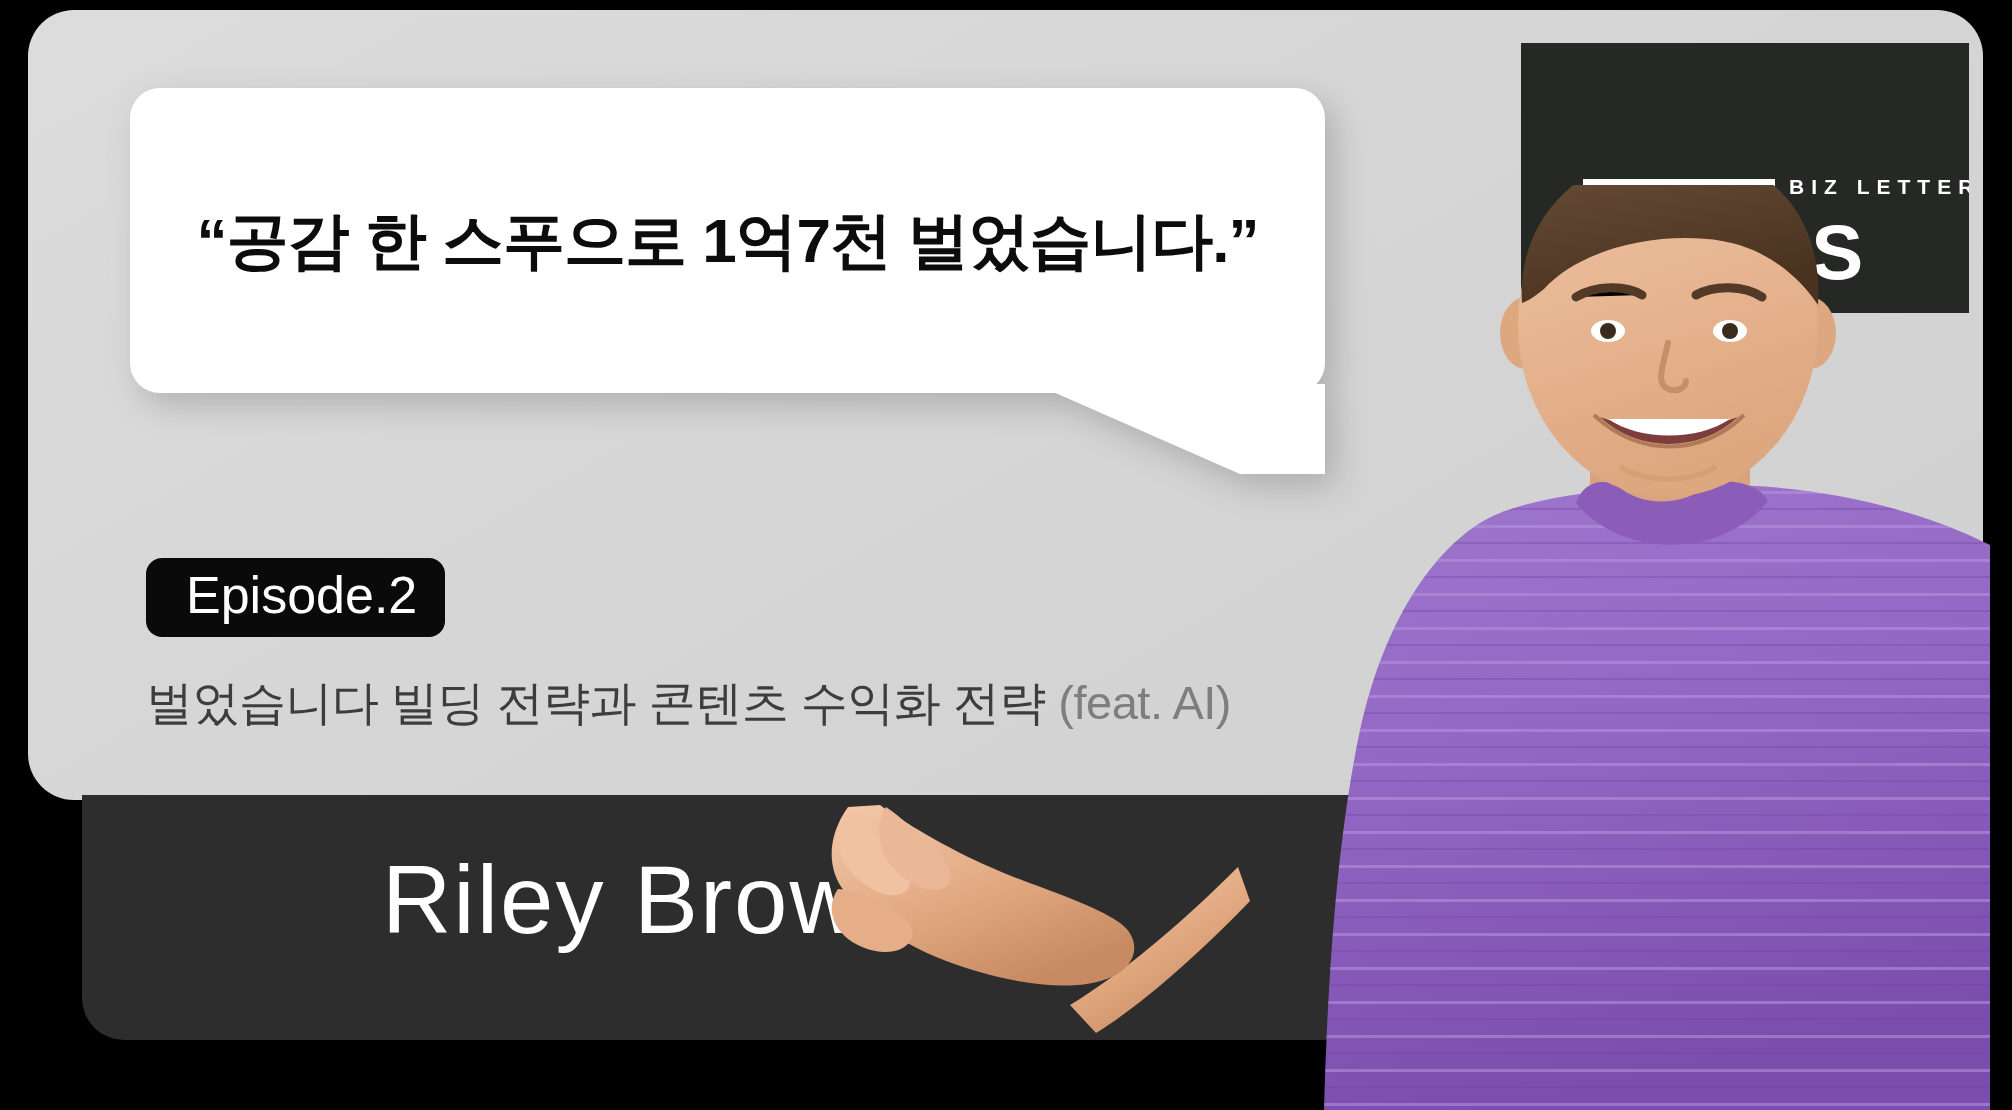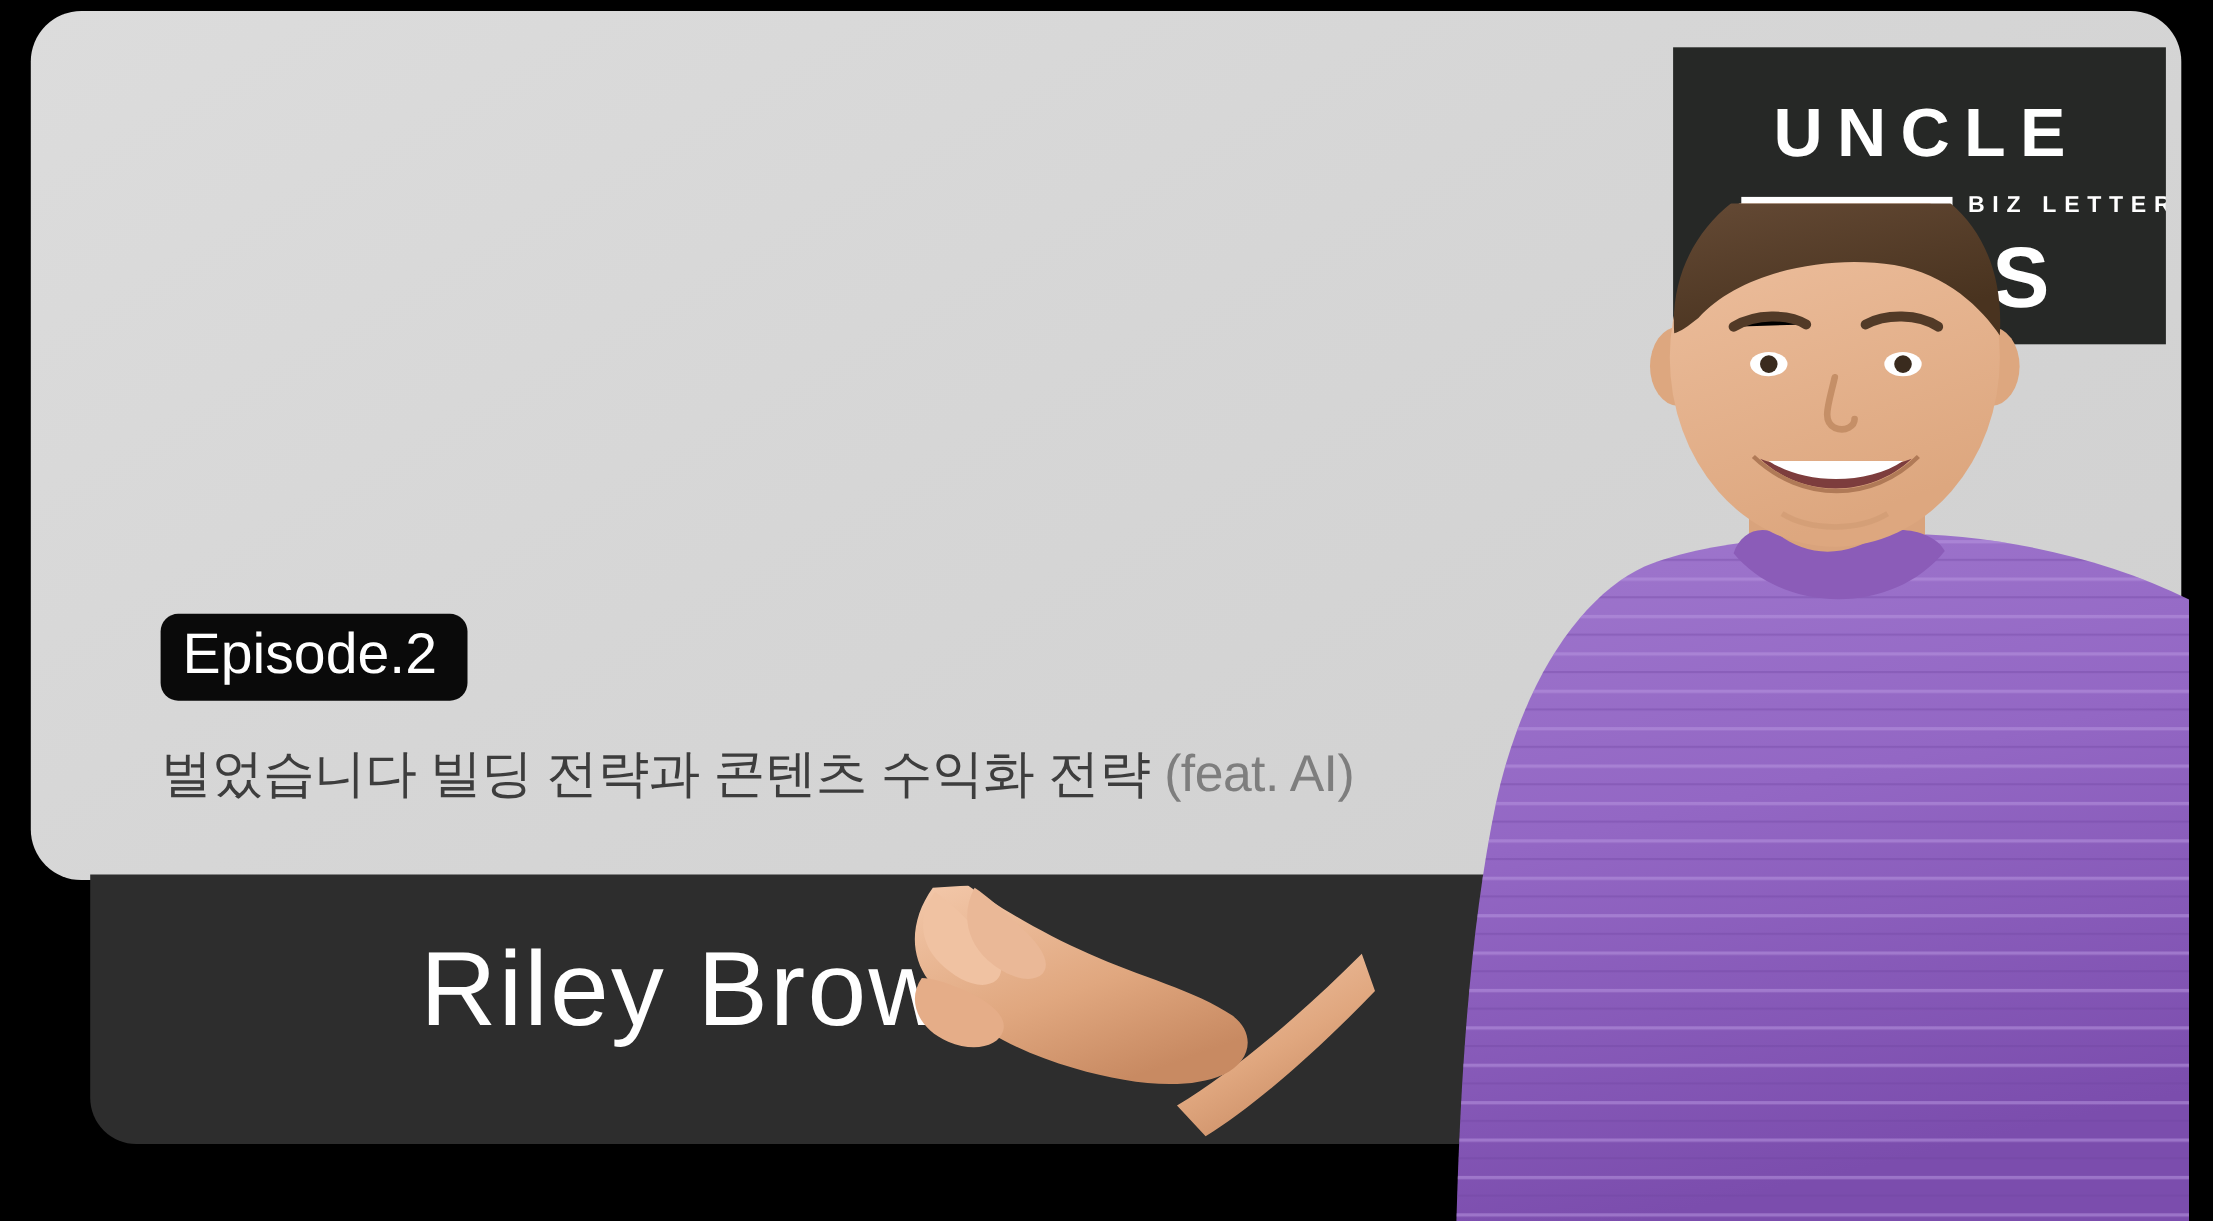--- a/index.html
+++ b/index.html
@@ -74,21 +74,21 @@
     font-weight:700;
     color:#0c0c0c;
     letter-spacing:-1px;
     white-space:nowrap;
   }
 
   
   .episode-badge {
     position:absolute;
     left:186px; top:558px;
-    padding:9px 28px 14px 20px;
+    padding:9px 28px 14px 40px;
     background:#0a0a0a;
     border-radius:16px;
     color:#ffffff;
     font-size:52px;
     font-weight:400;
     letter-spacing:0px;
     line-height:1.08;
     white-space:nowrap;
   }
 
@@ -173,29 +173,37 @@
   }
   .hand svg { display:block; width:100%; height:100%; }
 </style>
 </head>
 <body>
 
 <div id="stage">
 
   <div class="card">
 
+    <div class="bubble-wrap" style="left:102px; top:78px;">
+      <div class="bubble-body"></div>
+      <div class="bubble-tail">
+        <svg viewBox="0 0 290 90" preserveAspectRatio="none">
+          <polygon points="0,0 290,0 290,90 205,90" fill="#ffffff"></polygon>
+        </svg>
+      </div>
+      <div class="quote-text">“공감 한 스푸으로 1억7천 벌었습니다.”</div>
+    </div>
 
     <div class="episode-badge" style="left:118px; top:548px;">Episode.2</div>
 
     <div class="subtitle" style="left:118px; top:662px;">
       <span>벌었습니다 빌딩 전략과 콘텐츠 수익화 전략 </span><span class="feat">(feat. AI)</span>
     </div>
 
     <div class="logo" style="left:1493px; top:33px;">
-      <div class="logo-uncle">UNCLE</div>
       <div class="logo-midrow">
         <div class="logo-rule"></div>
         <div class="logo-bizletter">BIZ LETTER</div>
       </div>
       <div class="logo-jobs">JOBS</div>
     </div>
   </div>
 
   <div class="namebar">
     <div class="name-text">Riley Brown</div>

